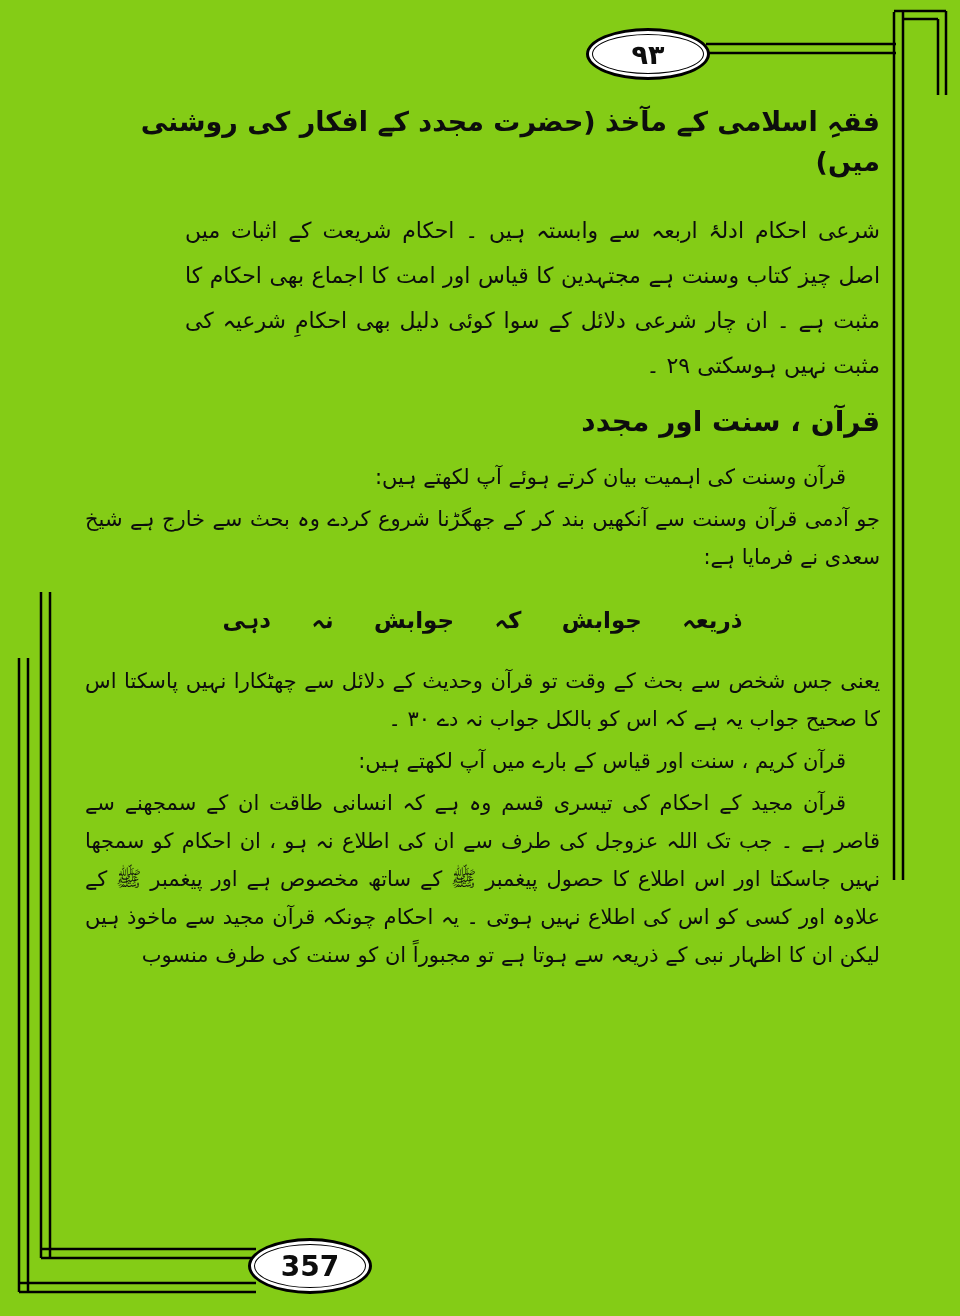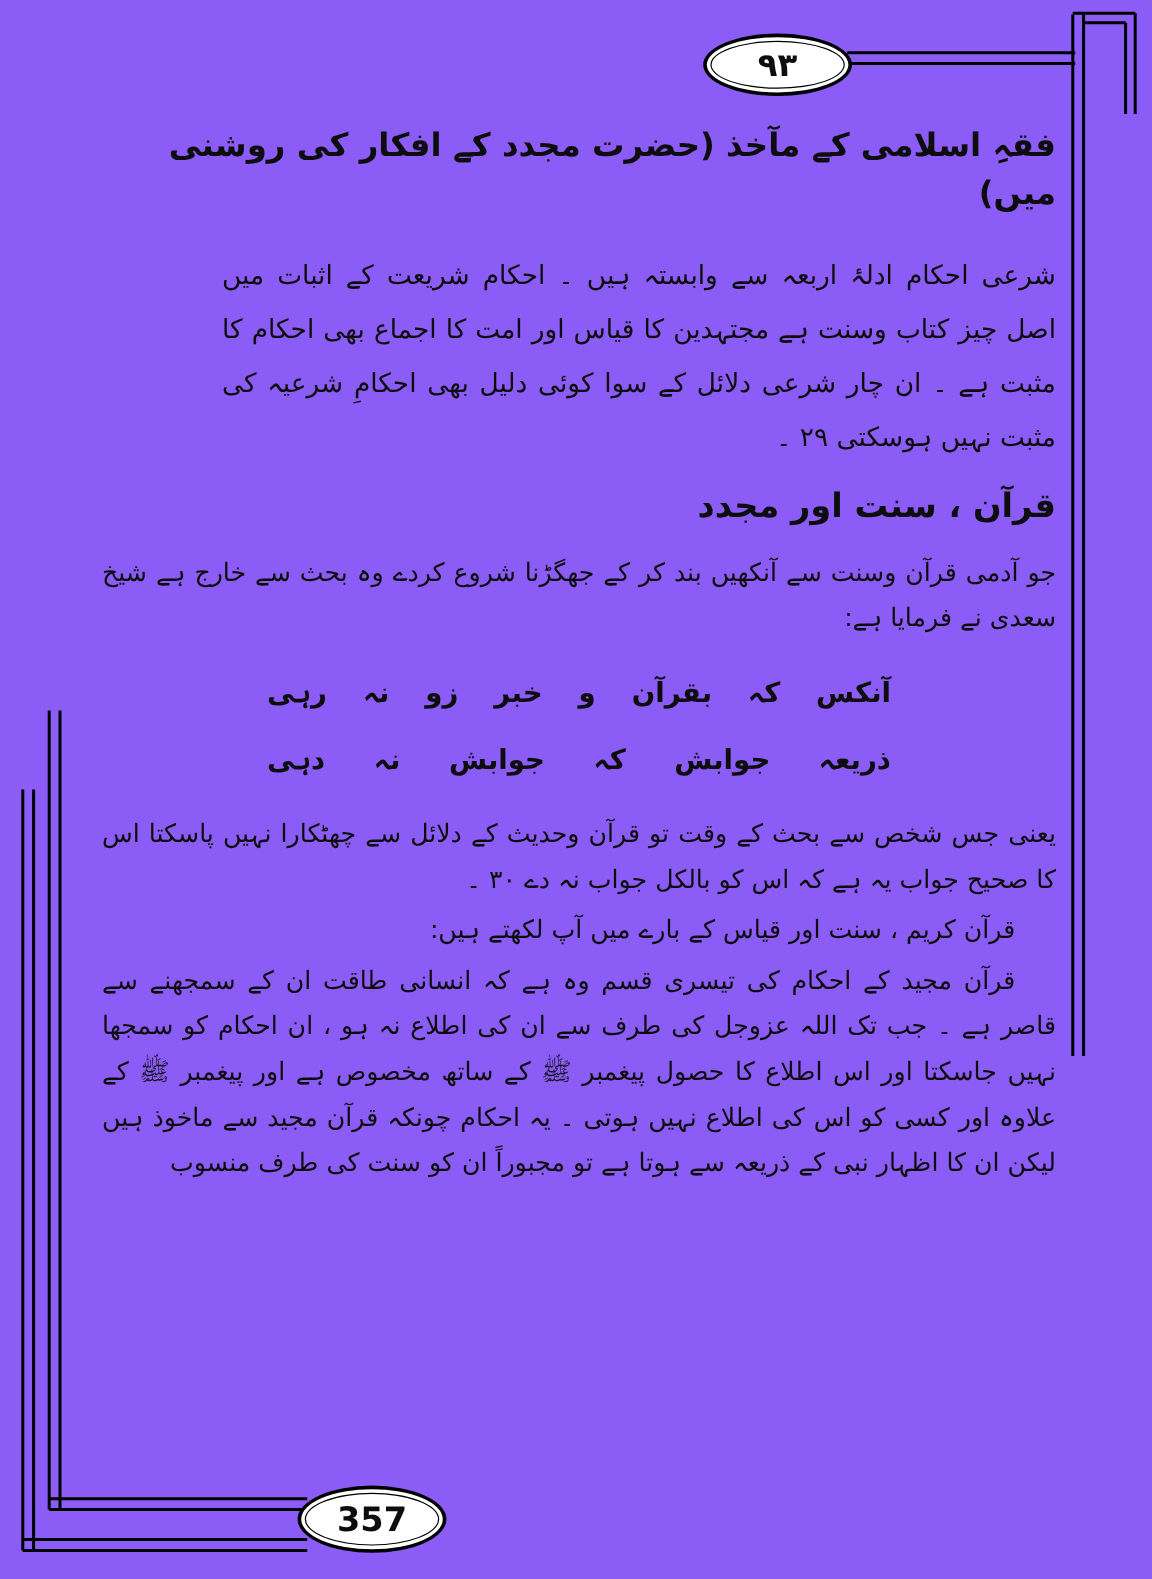--- a/index.html
+++ b/index.html
@@ -4,21 +4,21 @@
 <style>
   html, body {
     margin: 0;
     padding: 0;
     background: #ffffff;
   }
   .page {
     position: relative;
     width: 960px;
     height: 1316px;
-    background: #8b5cf6;
+    background: #84cc16;
     color: #0d0d0d;
     font-family: "DejaVu Sans", sans-serif;
     direction: rtl;
     overflow: hidden;
   }
   .border-deco {
     position: absolute;
     top: 0;
     left: 0;
     width: 960px;
@@ -147,25 +147,25 @@
 
   <div class="content">
 
     <h1 class="title">فقہِ اسلامی کے مآخذ (حضرت مجدد کے افکار کی روشنی میں)</h1>
 
 
     <blockquote class="quote">شرعی احکام ادلۂ اربعہ سے وابستہ ہیں ۔ احکام شریعت کے اثبات میں اصل چیز کتاب وسنت ہے مجتہدین کا قیاس اور امت کا اجماع بھی احکام کا مثبت ہے ۔ ان چار شرعی دلائل کے سوا کوئی دلیل بھی احکامِ شرعیہ کی مثبت نہیں ہوسکتی ۲۹ ۔</blockquote>
 
     <h2 class="heading2">قرآن ، سنت اور مجدد</h2>
 
+    <p class="para indent">قرآن وسنت کی اہمیت بیان کرتے ہوئے آپ لکھتے ہیں:</p>
 
     <p class="para">جو آدمی قرآن وسنت سے آنکھیں بند کر کے جھگڑنا شروع کردے وہ بحث سے خارج ہے شیخ سعدی نے فرمایا ہے:</p>
 
     <div class="verse">
-      <div class="verse-line">آنکس کہ بقرآن و خبر زو نہ رہی</div>
       <div class="verse-line">ذریعہ جوابش کہ جوابش نہ دہی</div>
     </div>
 
     <p class="para">یعنی جس شخص سے بحث کے وقت تو قرآن وحدیث کے دلائل سے چھٹکارا نہیں پاسکتا اس کا صحیح جواب یہ ہے کہ اس کو بالکل جواب نہ دے ۳۰ ۔</p>
 
     <p class="para indent">قرآن کریم ، سنت اور قیاس کے بارے میں آپ لکھتے ہیں:</p>
 
     <p class="para indent">قرآن مجید کے احکام کی تیسری قسم وہ ہے کہ انسانی طاقت ان کے سمجھنے سے قاصر ہے ۔ جب تک اللہ عزوجل کی طرف سے ان کی اطلاع نہ ہو ، ان احکام کو سمجھا نہیں جاسکتا اور اس اطلاع کا حصول پیغمبر ﷺ کے ساتھ مخصوص ہے اور پیغمبر ﷺ کے علاوہ اور کسی کو اس کی اطلاع نہیں ہوتی ۔ یہ احکام چونکہ قرآن مجید سے ماخوذ ہیں لیکن ان کا اظہار نبی کے ذریعہ سے ہوتا ہے تو مجبوراً ان کو سنت کی طرف منسوب</p>
 
   </div>

